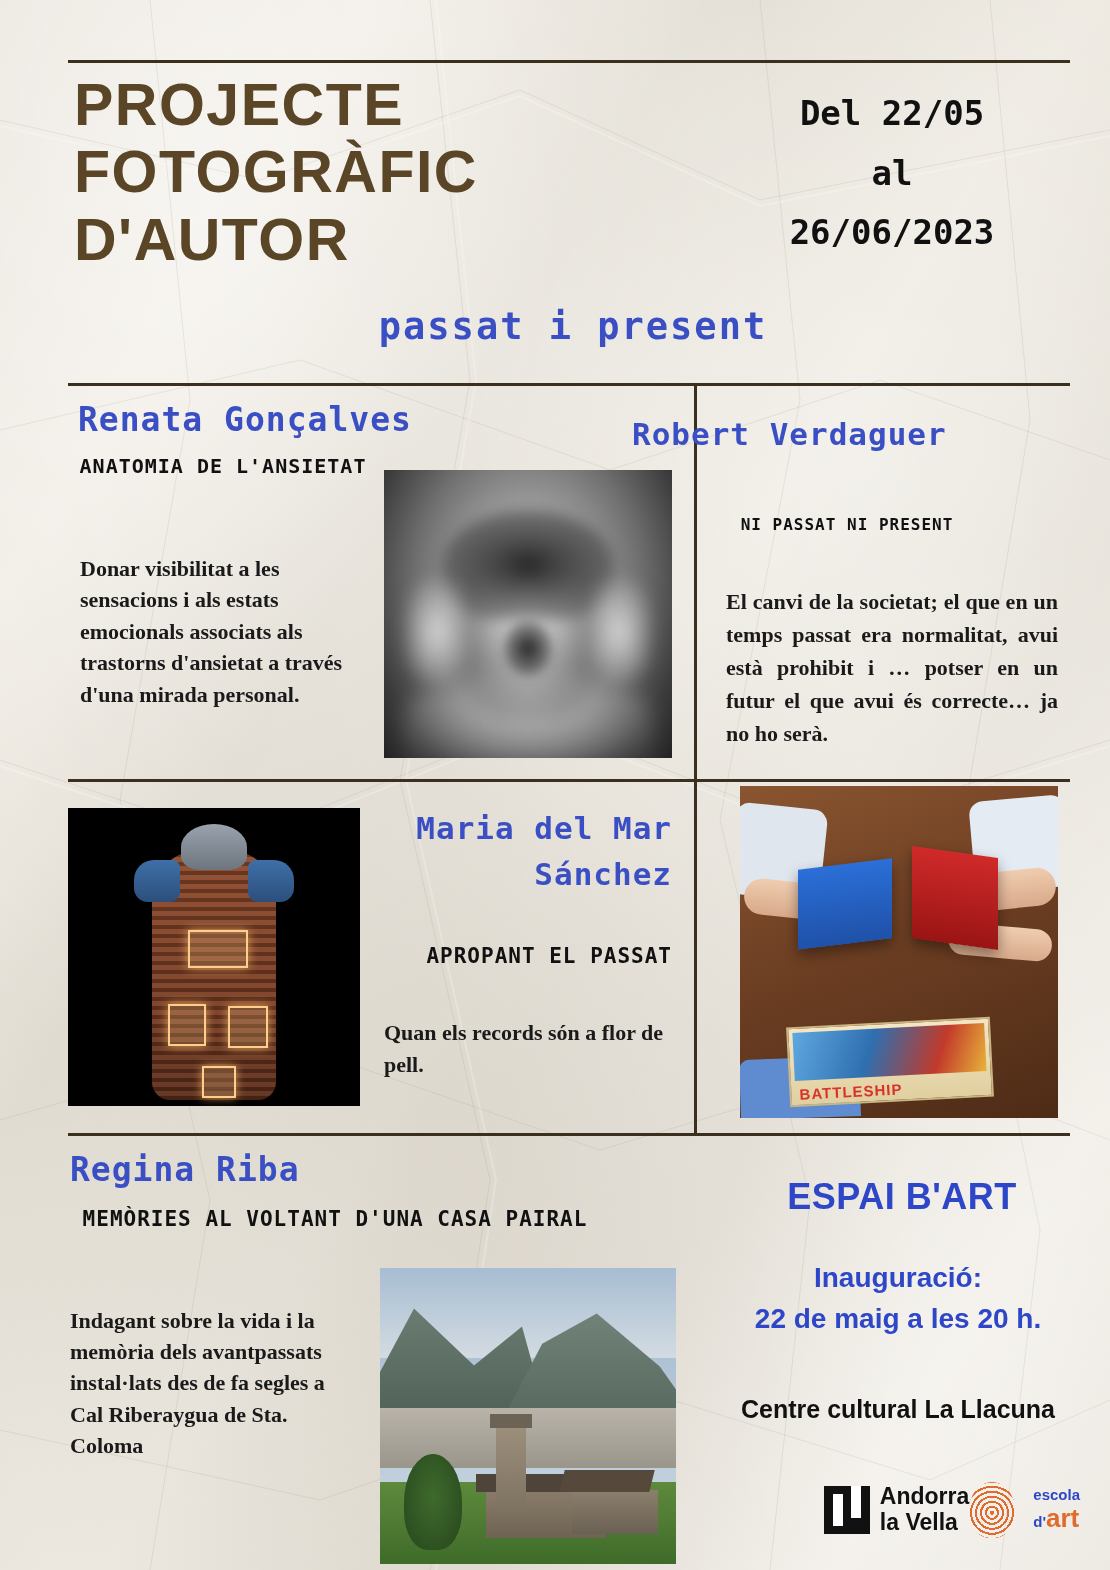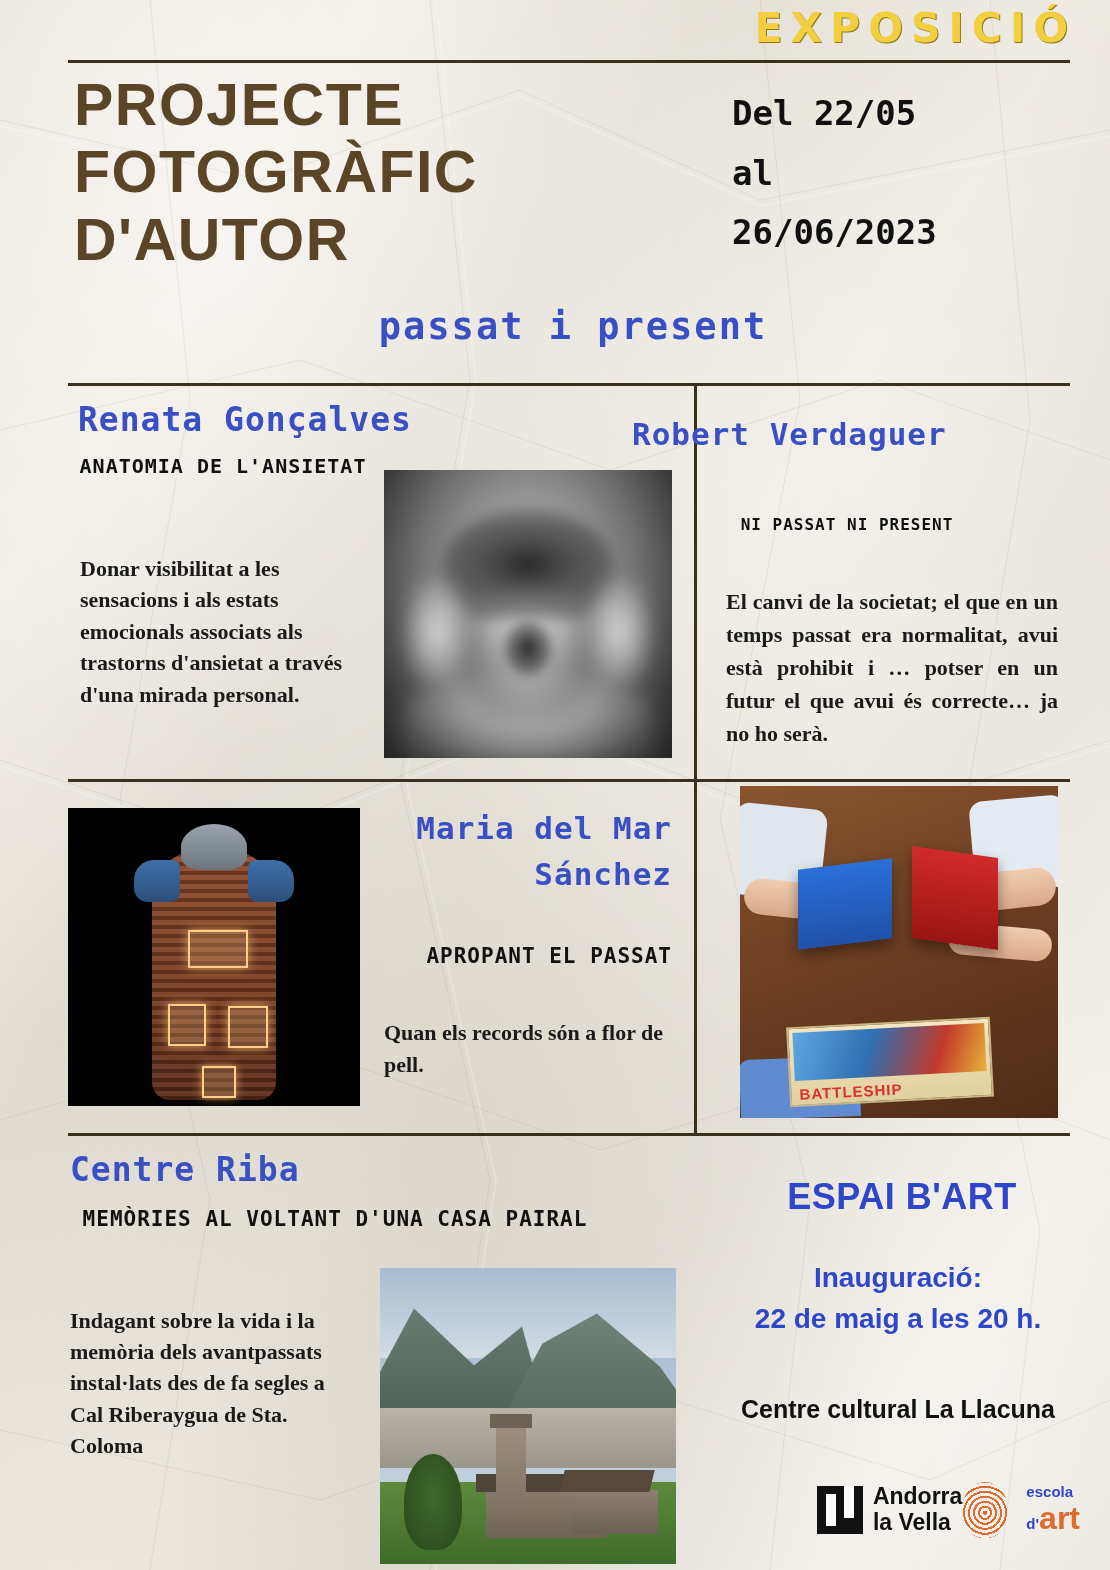--- a/index.html
+++ b/index.html
@@ -73,20 +73,21 @@
     line-height: 1.14;
     letter-spacing: 1.5px;
     color: #5a4626;
     text-transform: uppercase;
   }
   .dates {
     position: absolute;
     right: 58px;
     top: 84px;
     width: 320px;
+    text-align: center;
     font-family: "DejaVu Sans Mono", monospace;
     font-weight: bold;
     font-size: 34px;
     line-height: 1.75;
     color: #111;
   }
   .subtitle {
     position: absolute;
     left: 0;
     right: 0;
@@ -477,21 +478,21 @@
       repeating-radial-gradient(circle at 50% 55%, #e06b2e 0 2px, rgba(255,255,255,0) 2px 5px);
   }
   .logo-art .arttxt {
     font-family: "Liberation Sans", sans-serif;
     font-weight: bold;
     font-size: 15px;
     color: #2d47c8;
     line-height: 1.1;
   }
   .logo-art .arttxt .big {
-    font-size: 32px;
+    font-size: 26px;
     color: #e06b2e;
   }
 </style>
 </head>
 <body>
 
 <div class="poster">
 
   <div class="creases">
     <svg viewBox="0 0 1110 1570" preserveAspectRatio="none">
@@ -509,21 +510,20 @@
       <g stroke="rgba(255,255,255,0.45)" stroke-width="2" fill="none">
         <path d="M0,126 L260,186 L520,96 L760,206 L1110,136"></path>
         <path d="M0,766 L240,846 L540,726 L820,836 L1110,746"></path>
         <path d="M436,0 L476,380 L406,780 L496,1180 L436,1570"></path>
       </g>
     </svg>
   </div>
 
   <div class="content">
 
-    <div class="exposicio">EXPOSICIÓ</div>
     <div class="top-rule"></div>
     <div class="main-title">PROJECTE FOTOGRÀFIC D'AUTOR</div>
     <div class="dates" style="white-space: pre-line;">Del 22/05
 al
 26/06/2023</div>
     <div class="subtitle">passat i present</div>
 
     <div class="rule rule-h1"></div>
     <div class="rule rule-h2"></div>
     <div class="rule rule-h3"></div>
@@ -568,21 +568,21 @@
       <div class="armR2"></div>
       <div class="blue-board"></div>
       <div class="red-board"></div>
       <div class="legs"></div>
       <div class="box">
         <div class="art"></div>
         <div class="logo">BATTLESHIP</div>
       </div>
     </div>
 
-    <div class="artist-name regina-name">Centre Riba</div>
+    <div class="artist-name regina-name">Regina Riba</div>
     <div class="artist-work regina-work">MEMÒRIES AL VOLTANT D'UNA CASA PAIRAL</div>
     <div class="artist-desc regina-desc">Indagant sobre la vida i la memòria dels avantpassats instal·lats des de fa segles a Cal Riberaygua de Sta. Coloma</div>
     <div class="regina-photo">
       <div class="sky"></div>
       <div class="mount-l"></div>
       <div class="mount-r"></div>
       <div class="town"></div>
       <div class="grass"></div>
       <div class="church"></div>
       <div class="roof"></div>

